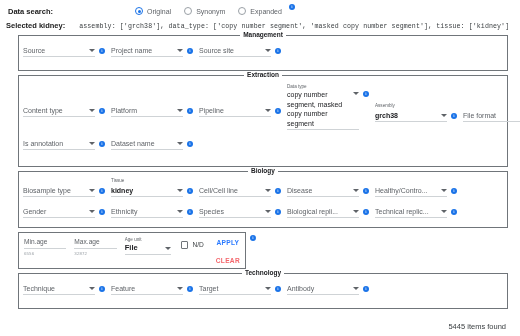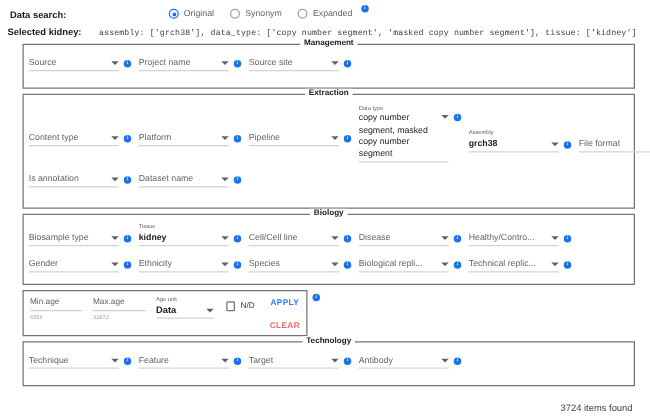--- a/index.html
+++ b/index.html
@@ -603,21 +603,21 @@
     </div>
 
     <div class="agefield">
       <div class="af-label">Max.age</div>
       <div class="af-hint">32872</div>
     </div>
 
     <div class="ageunit">
       <div class="au-top">Age unit</div>
       <div class="au-row">
-        <div class="au-val">Data</div>
+        <div class="au-val">File</div>
         <div class="caret"></div>
       </div>
     </div>
 
     <div class="nd-box">
       <span class="nd-square"></span>
       <span class="nd-text">N/D</span>
     </div>
 
     <div class="ac-buttons">
@@ -671,13 +671,13 @@
           <div class="field-value">Antibody</div>
           <div class="caret"></div>
         </div>
       </div>
       <span class="info-dot"></span>
     </div>
 
   </div>
 </div>
 
-<div class="footer">3724 items found</div>
+<div class="footer">5445 items found</div>
 
 </body></html>

